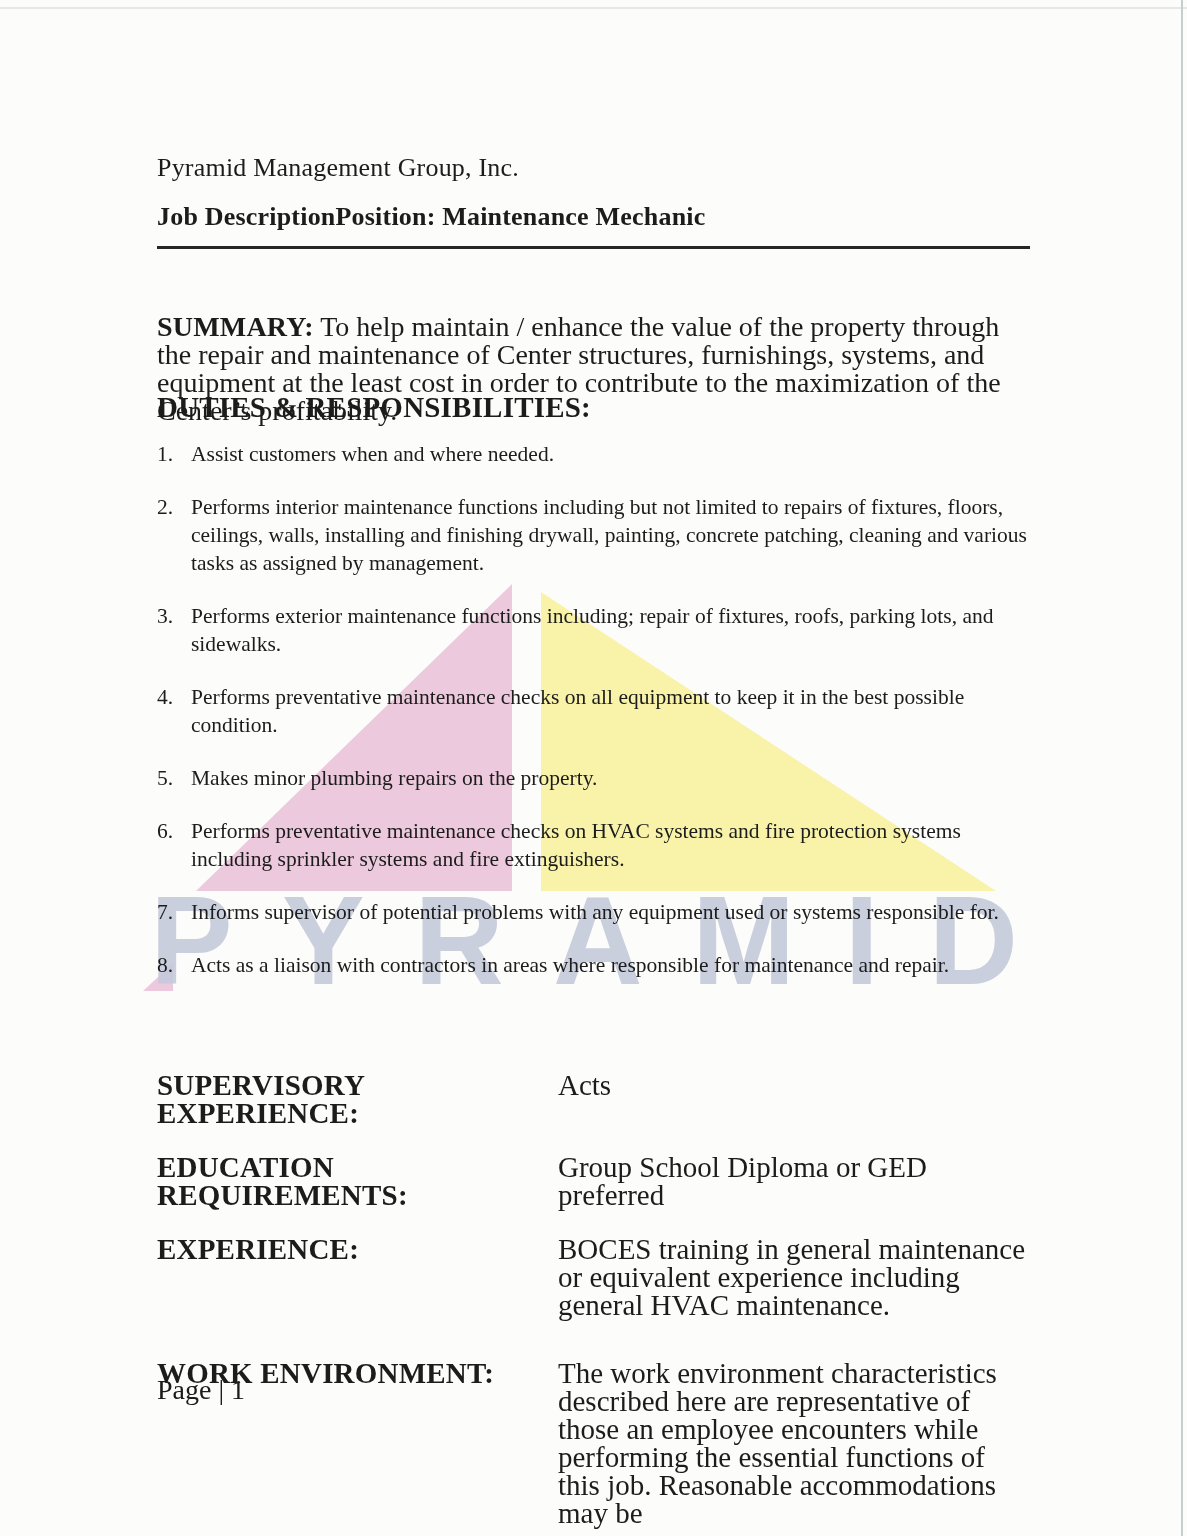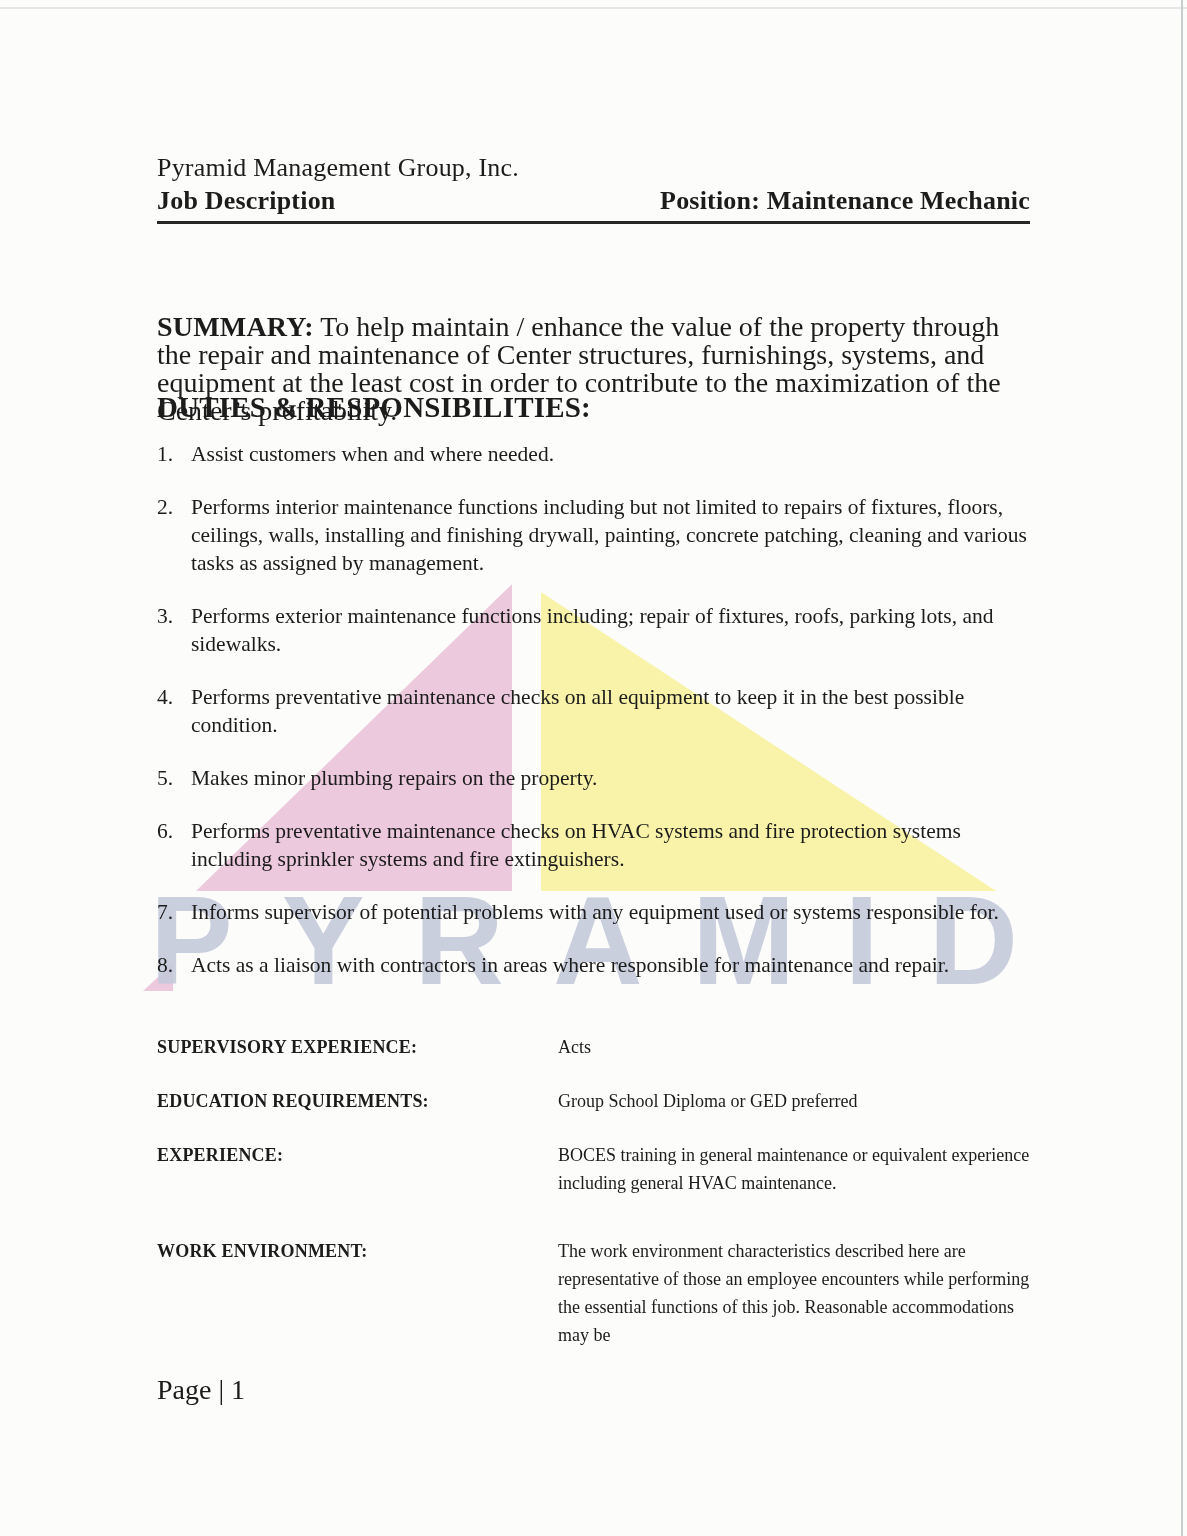--- a/index.html
+++ b/index.html
@@ -30,39 +30,39 @@
     font-size:124px;line-height:0.79;opacity:.88;
     transform:scaleY(1.02);transform-origin:top left;
   }
   .wm-word span{display:block;}
 
   
   .content{position:absolute;inset:0;z-index:3;}
 
   .doc-header{position:absolute;left:157px;top:152px;width:873px;}
   .doc-header .line1{font-size:26px;font-weight:normal;line-height:32px;letter-spacing:.2px;}
-  .doc-header .line2{display:flex;justify-content:space-between;
+  .doc-header .line2{display:flex;
     font-size:26px;font-weight:bold;line-height:33px;letter-spacing:.2px;
-    border-bottom:3px solid #262626;padding-bottom:4px;}
+    border-bottom:3px solid #262626;padding-bottom:13px;margin-top:16px;}
 
   .summary{position:absolute;left:157px;top:285px;width:876px;
     font-size:28px;line-height:28px;}
   .summary b{letter-spacing:.2px;}
 
   .duties-heading{position:absolute;left:157px;top:391px;
     font-size:29px;font-weight:bold;letter-spacing:.2px;}
 
   .duties{position:absolute;left:157px;top:440px;width:876px;
     font-size:21.5px;line-height:28px;}
   .duty{display:flex;margin-bottom:25px;}
   .duty .num{flex:0 0 34px;}
   .duty .txt{flex:1;}
 
-  .details{position:absolute;left:157px;top:1033px;width:876px;
-    font-size:18px;line-height:28px;}
+  .details{position:absolute;left:157px;top:1071px;width:876px;
+    font-size:29px;line-height:28px;}
   .drow{display:grid;grid-template-columns:401px 1fr;}
   .drow .lbl{font-weight:bold;letter-spacing:.2px;}
   .drow-1,.drow-2{margin-bottom:26px;}
   .drow-3{margin-bottom:40px;}
 
   .page-num{position:absolute;left:157px;top:1374px;font-size:28px;}
 </style>
 </head>
 <body>
 

